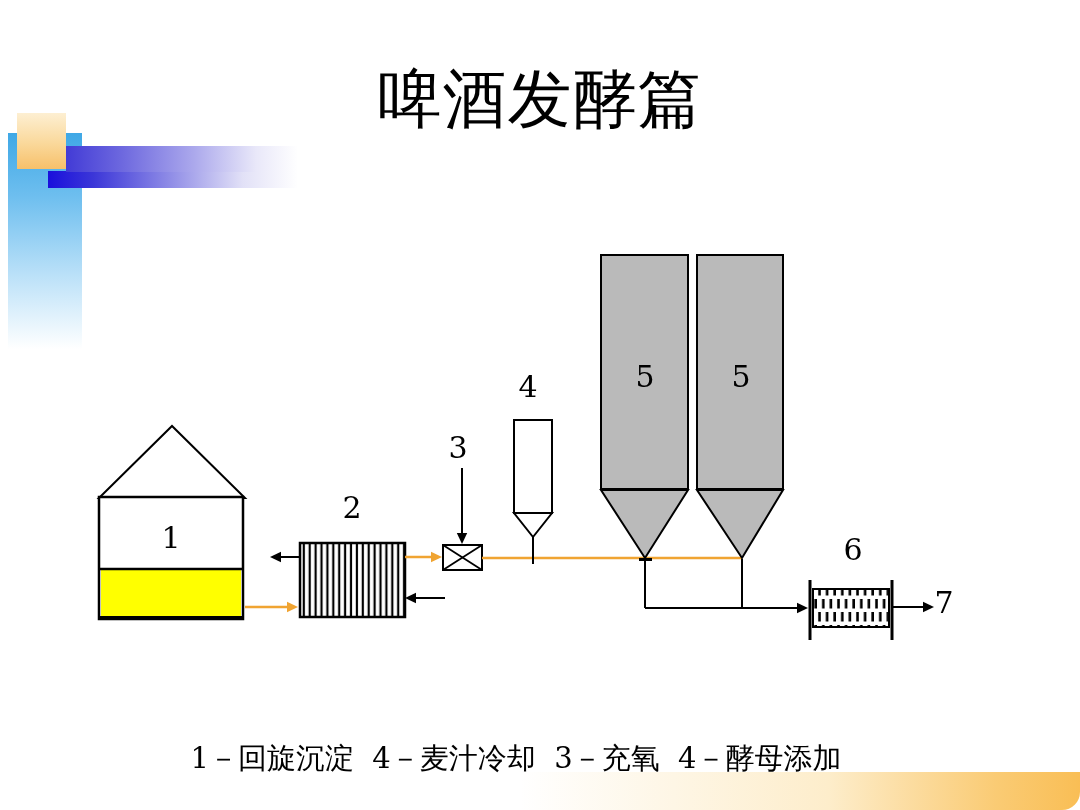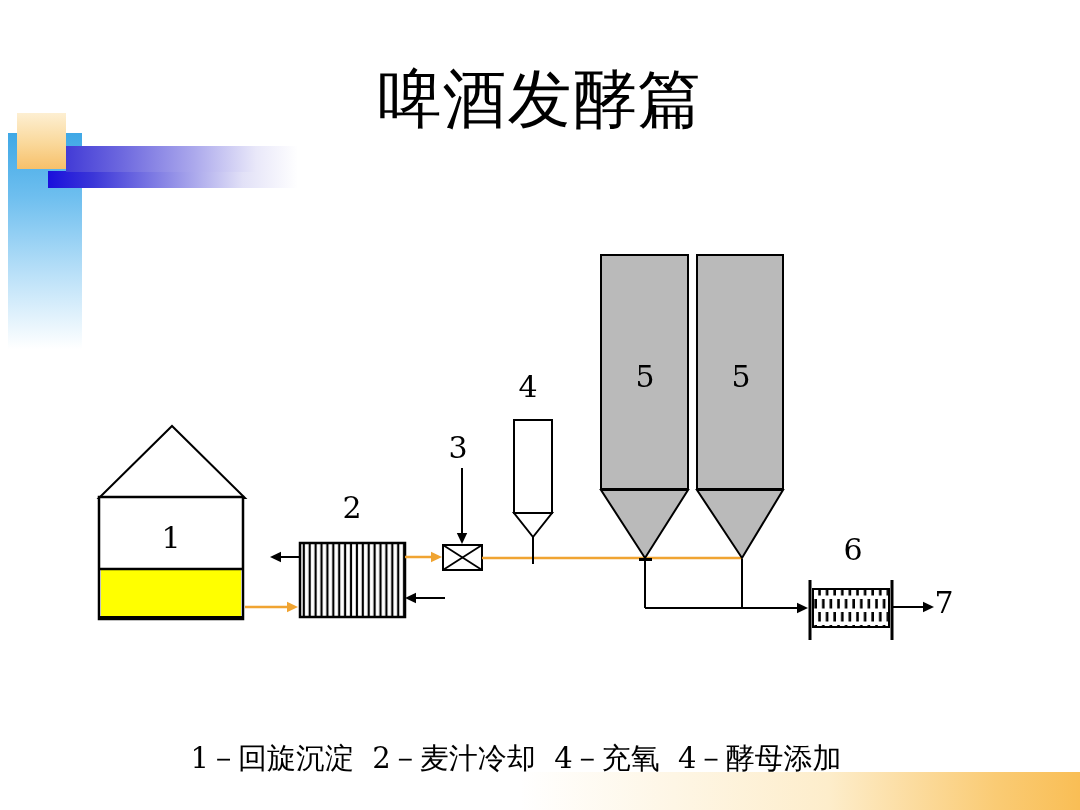--- a/index.html
+++ b/index.html
@@ -1,18 +1,18 @@
 <!DOCTYPE html>
 <html><head>
 <meta charset="utf-8">
 <style>
   html,body{margin:0;padding:0;background:#fff;}
   .slide{
     position:relative;width:1080px;height:810px;background:#ffffff;overflow:hidden;
-    font-family:"DejaVu Serif","Liberation Serif",serif;color:#000;
+    font-family:"DejaVu Serif","Liberation Serif",serif;color:#000;border-radius:18px;
   }
   
   .v-bar{position:absolute;left:8px;top:133px;width:74px;height:216px;
     background:linear-gradient(180deg,#3FA8E6 0%,#6FBFEF 30%,#B9E0F8 65%,#FFFFFF 100%);}
   .h-bar-dark{position:absolute;left:48px;top:171px;width:250px;height:17px;
     background:linear-gradient(90deg,#1A10DC 0%,#3B36D8 18%,#8D8AE6 48%,#E2E1F7 78%,#FFFFFF 100%);}
   .h-bar{position:absolute;left:66px;top:146px;width:232px;height:26px;
     background:linear-gradient(90deg,#423BD6 0%,#6F6ADF 25%,#ABA8EC 55%,#E9E8F9 82%,#FFFFFF 100%);}
   .orange-sq{position:absolute;left:17px;top:113px;width:49px;height:56px;
     background:linear-gradient(180deg,#FDEFD2 0%,#FAD89A 55%,#F7C06A 100%);}
@@ -128,17 +128,17 @@
   <div class="num" style="left:171px;top:538px">1</div>
   <div class="num" style="left:352px;top:508px">2</div>
   <div class="num" style="left:458px;top:448px">3</div>
   <div class="num" style="left:528px;top:387px">4</div>
   <div class="num" style="left:645px;top:377px">5</div>
   <div class="num" style="left:741px;top:377px">5</div>
   <div class="num" style="left:853px;top:550px">6</div>
   <div class="num" style="left:944px;top:603px">7</div>
 
   <div class="caption">
-    <div>1－回旋沉淀  2－麦汁冷却  4－充氧  4－酵母添加</div>
+    <div>1－回旋沉淀  4－麦汁冷却  3－充氧  4－酵母添加</div>
     
   </div>
 
 </div>
 
 </body></html>

